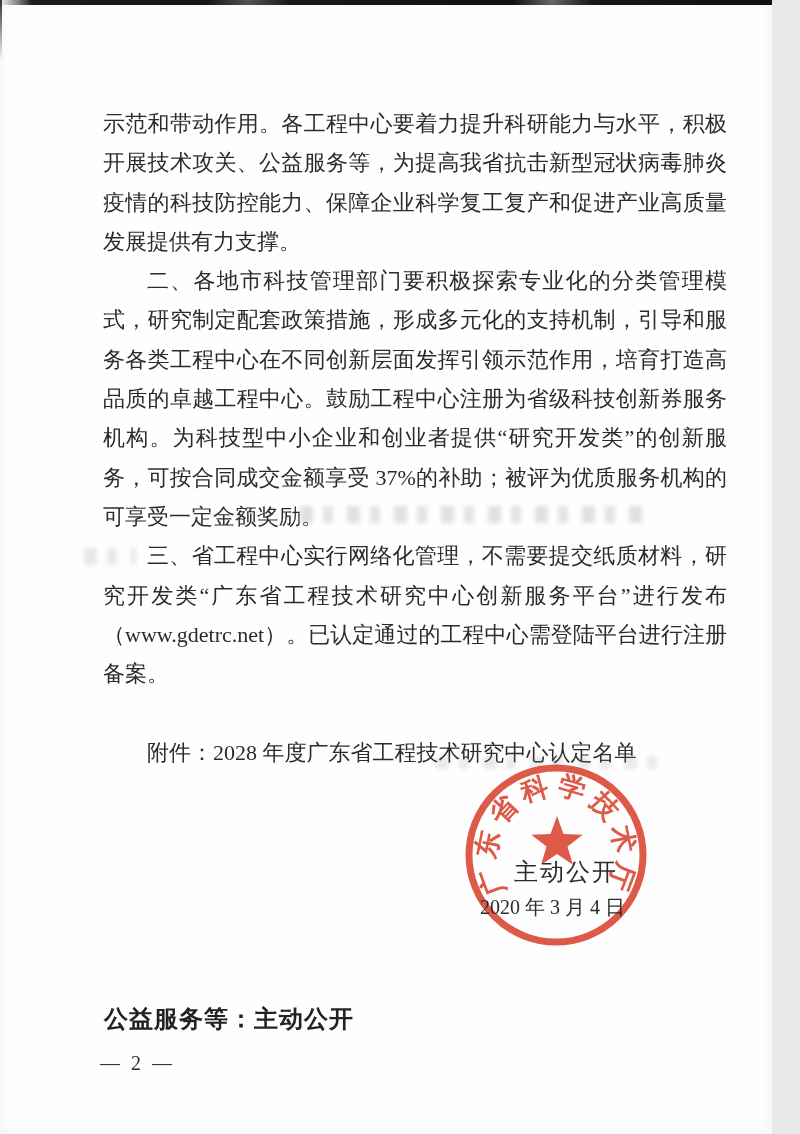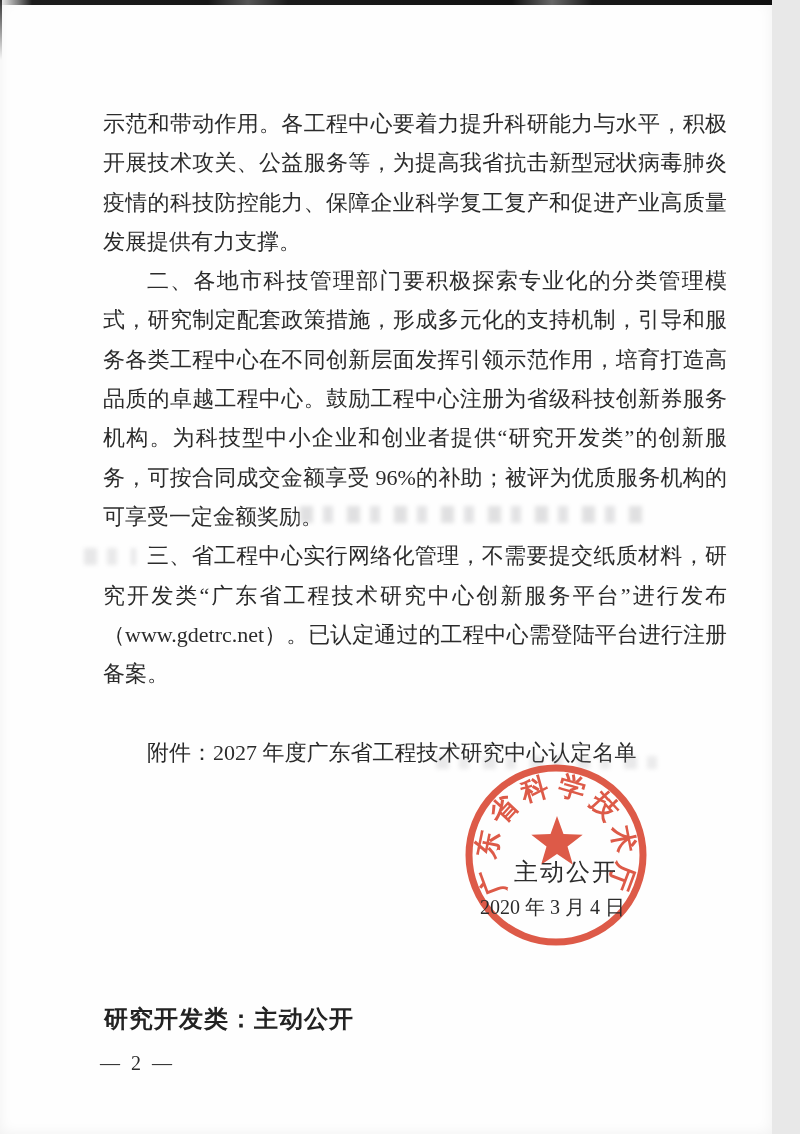--- a/index.html
+++ b/index.html
@@ -72,39 +72,39 @@
 </head>
 <body>
 
 <div class="page">
 
   <div class="scan-edge-top"></div>
   <div class="scan-edge-left"></div>
 
   <div class="content">
     <p class="para">示范和带动作用。各工程中心要着力提升科研能力与水平，积极开展技术攻关、公益服务等，为提高我省抗击新型冠状病毒肺炎疫情的科技防控能力、保障企业科学复工复产和促进产业高质量发展提供有力支撑。</p>
-    <p class="para indent">二、各地市科技管理部门要积极探索专业化的分类管理模式，研究制定配套政策措施，形成多元化的支持机制，引导和服务各类工程中心在不同创新层面发挥引领示范作用，培育打造高品质的卓越工程中心。鼓励工程中心注册为省级科技创新券服务机构。为科技型中小企业和创业者提供“研究开发类”的创新服务，可按合同成交金额享受 96%的补助；被评为优质服务机构的可享受一定金额奖励。</p>
+    <p class="para indent">二、各地市科技管理部门要积极探索专业化的分类管理模式，研究制定配套政策措施，形成多元化的支持机制，引导和服务各类工程中心在不同创新层面发挥引领示范作用，培育打造高品质的卓越工程中心。鼓励工程中心注册为省级科技创新券服务机构。为科技型中小企业和创业者提供“研究开发类”的创新服务，可按合同成交金额享受 37%的补助；被评为优质服务机构的可享受一定金额奖励。</p>
     <p class="para indent">三、省工程中心实行网络化管理，不需要提交纸质材料，研究开发类“广东省工程技术研究中心创新服务平台”进行发布（www.gdetrc.net）。已认定通过的工程中心需登陆平台进行注册备案。</p>
-    <p class="para attachment">附件：2027 年度广东省工程技术研究中心认定名单</p>
+    <p class="para attachment">附件：2028 年度广东省工程技术研究中心认定名单</p>
   </div>
 
   <div class="smudge s1"></div>
   <div class="smudge s2"></div>
   <div class="smudge s3"></div>
 
   <div class="seal">
     <svg width="200" height="200" viewBox="-100 -100 200 200">
       <circle r="87" fill="none" stroke-width="7"></circle>
       <path id="sealArc" d="M -47.3,36.9 A 60,60 0 1 1 47.3,36.9" fill="none"></path>
       <text font-size="27" letter-spacing="6">
         <textPath href="#sealArc" startOffset="2">广东省科学技术厅</textPath>
       </text>
       <polygon transform="translate(1,-12)" points="0,-27 6.5,-8.9 25.7,-8.3 10.5,3.4 15.9,21.8 0,11 -15.9,21.8 -10.5,3.4 -25.7,-8.3 -6.5,-8.9"></polygon>
     </svg>
   </div>
 
   <div class="sig-agency">主动公开</div>
   <div class="sig-date">2020 年 3 月 4 日</div>
 
-  <div class="disclosure">研究开发类：主动公开</div>
+  <div class="disclosure">公益服务等：主动公开</div>
   <div class="pagenum">— 2 —</div>
 
 </div>
 
 </body></html>

